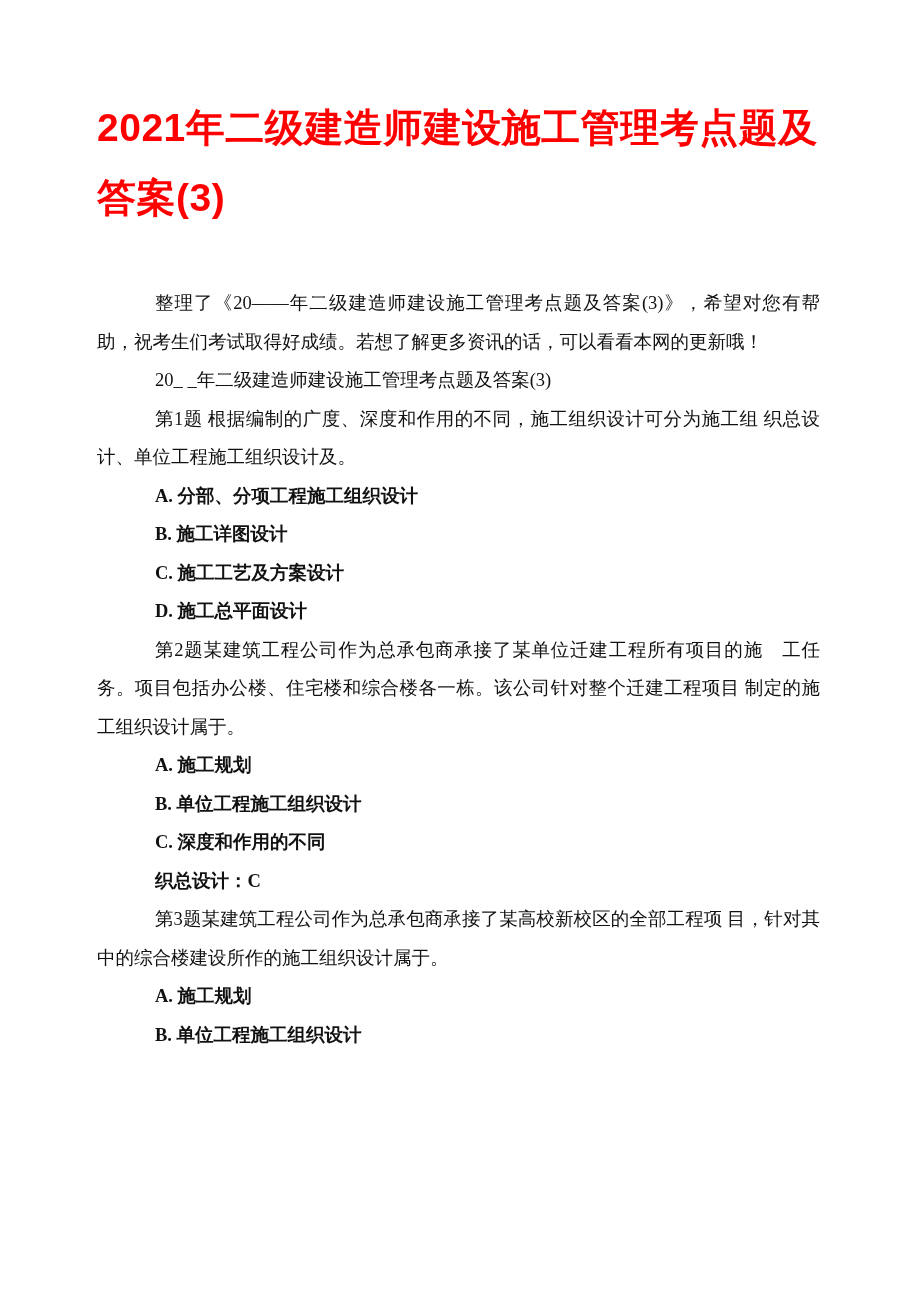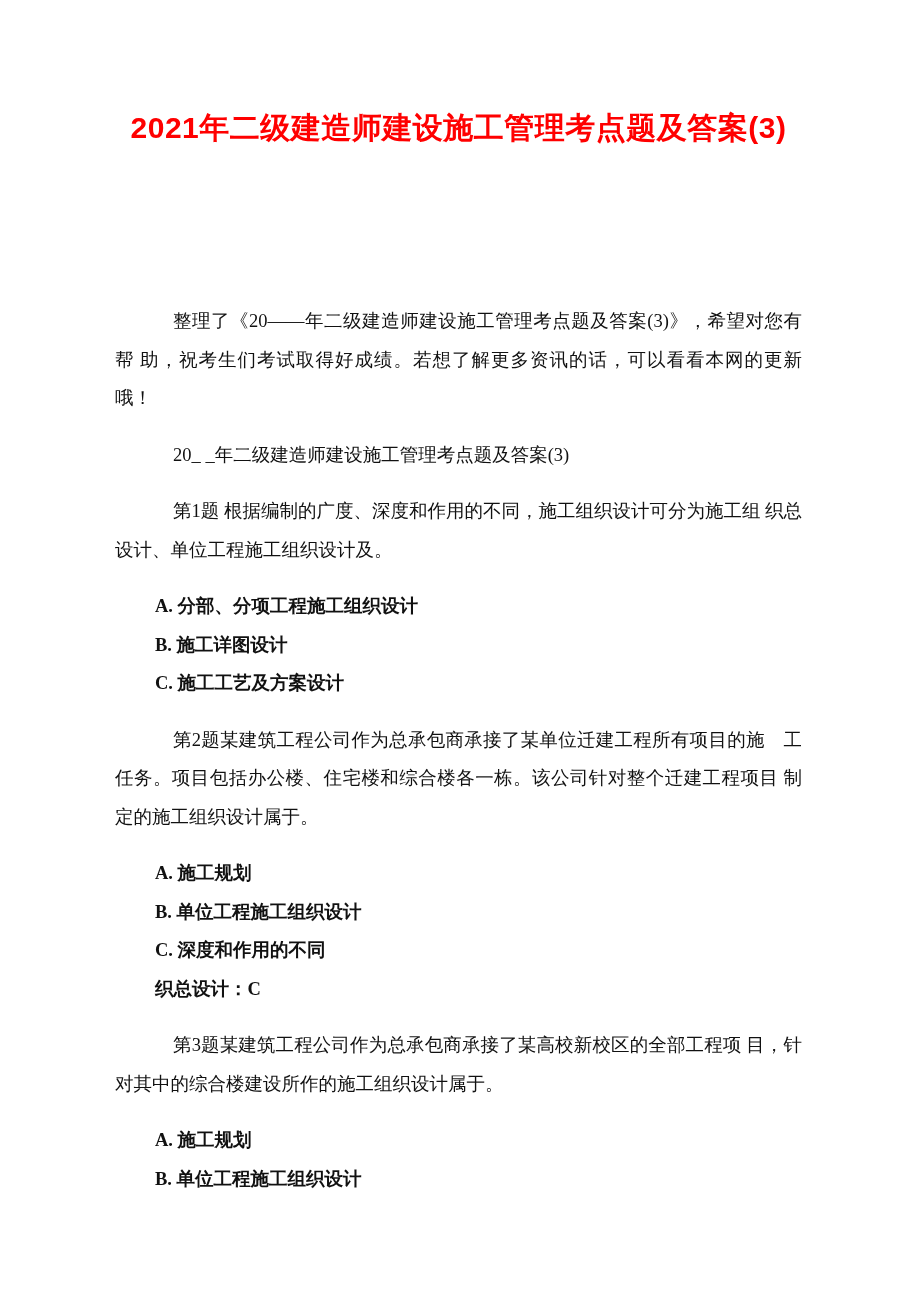--- a/index.html
+++ b/index.html
@@ -16,42 +16,41 @@
     .page {
       position: absolute;
       left: 97px;
       top: 0;
       width: 723px;
     }
     .title {
       color: #ff0000;
       font-family: "Liberation Sans", "DejaVu Sans", sans-serif;
       font-weight: bold;
-      font-size: 30px;
-      text-align: center;
+      font-size: 39px;
       line-height: 70px;
       margin: 0;
       position: absolute;
       top: 93px;
       left: 0;
       width: 723px;
       letter-spacing: 0.5px;
     }
     .body-text {
       position: absolute;
       top: 284px;
       left: 0;
       width: 723px;
       font-family: "Liberation Serif", "DejaVu Serif", serif;
       font-size: 18.5px;
       color: #111111;
       line-height: 38.5px;
     }
     .para {
-      margin: 18px;
+      margin: 0;
       text-indent: 58px;
       text-align: justify;
     }
     .opt {
       margin: 0;
       text-indent: 58px;
       font-weight: bold;
     }
   </style>
 </head>
@@ -62,20 +61,21 @@
 
   <div class="body-text">
     <p class="para">整理了《20——年二级建造师建设施工管理考点题及答案(3)》，希望对您有帮 助，祝考生们考试取得好成绩。若想了解更多资讯的话，可以看看本网的更新哦！</p>
     <p class="para">20_ _年二级建造师建设施工管理考点题及答案(3)</p>
 
     <div>
       <p class="para">第1题 根据编制的广度、深度和作用的不同，施工组织设计可分为施工组 织总设计、单位工程施工组织设计及。</p>
       <p class="opt">A. 分部、分项工程施工组织设计</p>
       <p class="opt">B. 施工详图设计</p>
       <p class="opt">C. 施工工艺及方案设计</p>
+      <p class="opt">D. 施工总平面设计</p>
     </div>
 
     <div>
       <p class="para">第2题某建筑工程公司作为总承包商承接了某单位迁建工程所有项目的施　工任务。项目包括办公楼、住宅楼和综合楼各一栋。该公司针对整个迁建工程项目 制定的施工组织设计属于。</p>
       <p class="opt">A. 施工规划</p>
       <p class="opt">B. 单位工程施工组织设计</p>
       <p class="opt">C. 深度和作用的不同</p>
       <p class="opt">织总设计：C</p>
     </div>
 

